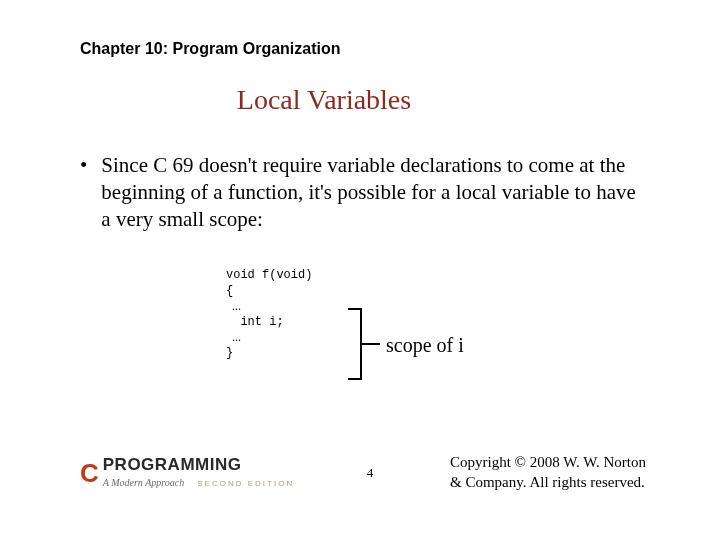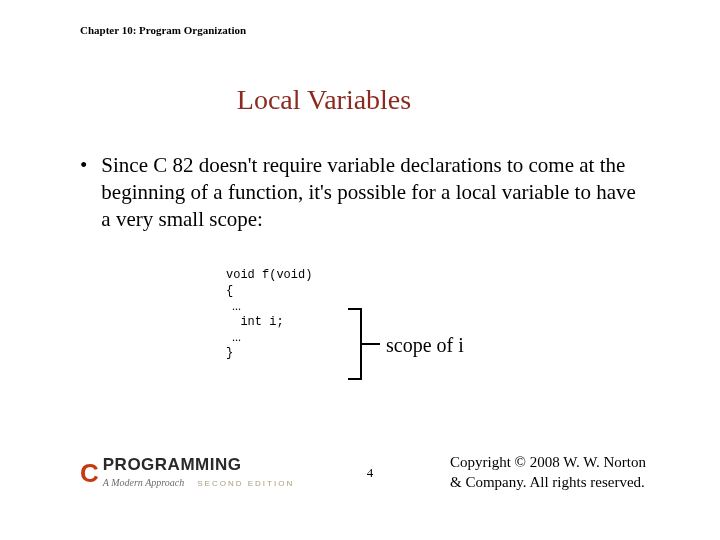--- a/index.html
+++ b/index.html
@@ -7,25 +7,25 @@
     width: 720px;
     height: 540px;
     background: #fff;
     font-family: "Times New Roman", Times, serif;
     color: #000;
     position: relative;
     overflow: hidden;
   }
   .chapter {
     position: absolute;
-    top: 24px;
+    top: 40px;
     left: 80px;
-    font-family: Liberation Serif, serif;
+    font-family: Liberation Sans, sans-serif;
     font-weight: bold;
-    font-size: 11px;
+    font-size: 16px;
   }
   .title {
     position: absolute;
     top: 84px;
     left: 0;
     width: 648px;
     text-align: center;
     font-size: 28px;
     color: #8b2a1f;
   }
@@ -127,21 +127,21 @@
 </style>
 </head>
 <body>
 
 <div class="chapter">Chapter 10: Program Organization</div>
 
 <div class="title">Local Variables</div>
 
 <div class="bullet-row">
   <span class="bullet-mark">•</span>
-  <span>Since C 82 doesn't require variable declarations to come at the beginning of a function, it's possible for a local variable to have a very small scope:</span>
+  <span>Since C 69 doesn't require variable declarations to come at the beginning of a function, it's possible for a local variable to have a very small scope:</span>
 </div>
 
 <div class="code-figure">
   <div class="code-line">void f(void)</div>
   <div class="code-line">{</div>
   <div class="code-line ellipsis">  ...</div>
   <div class="code-line">  int i;</div>
   <div class="code-line ellipsis">  ...</div>
   <div class="code-line">}</div>
 </div>

